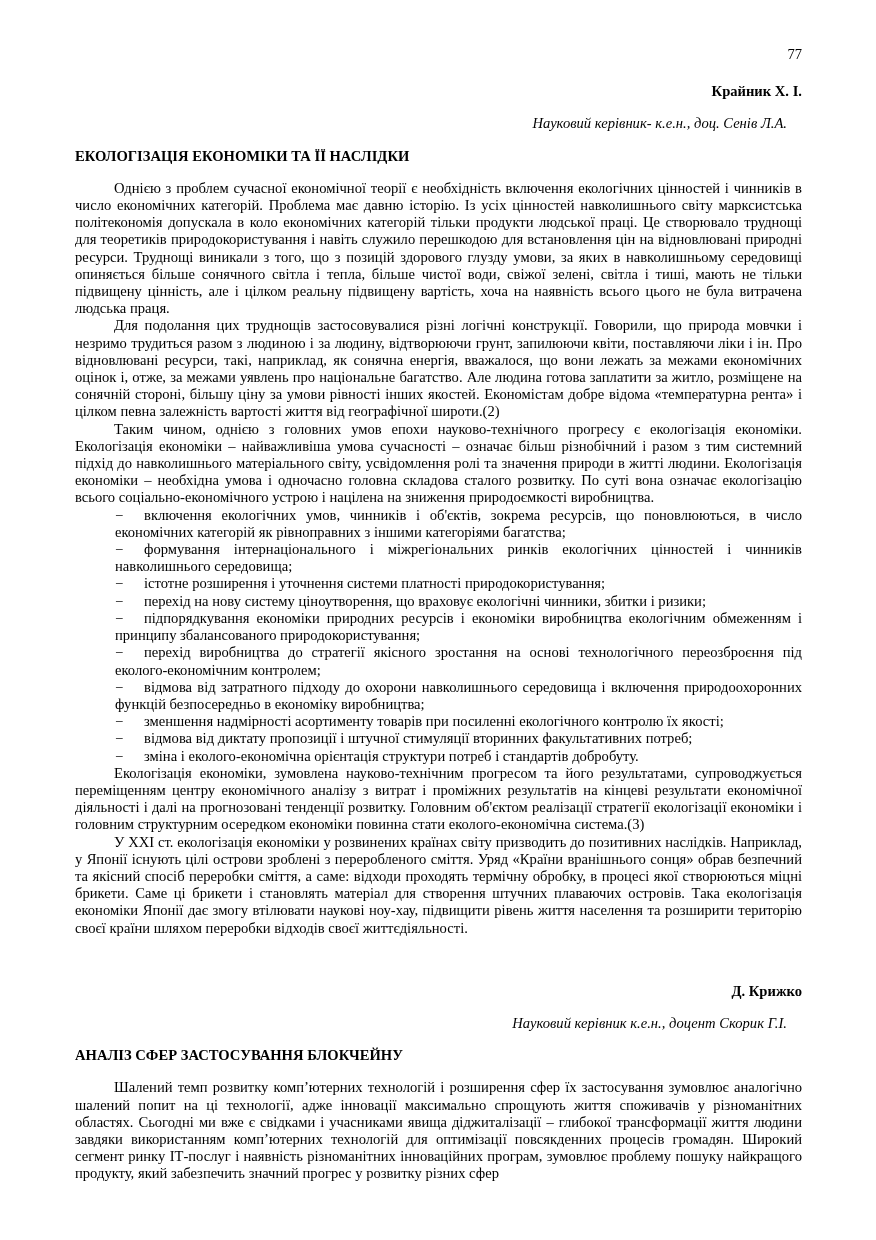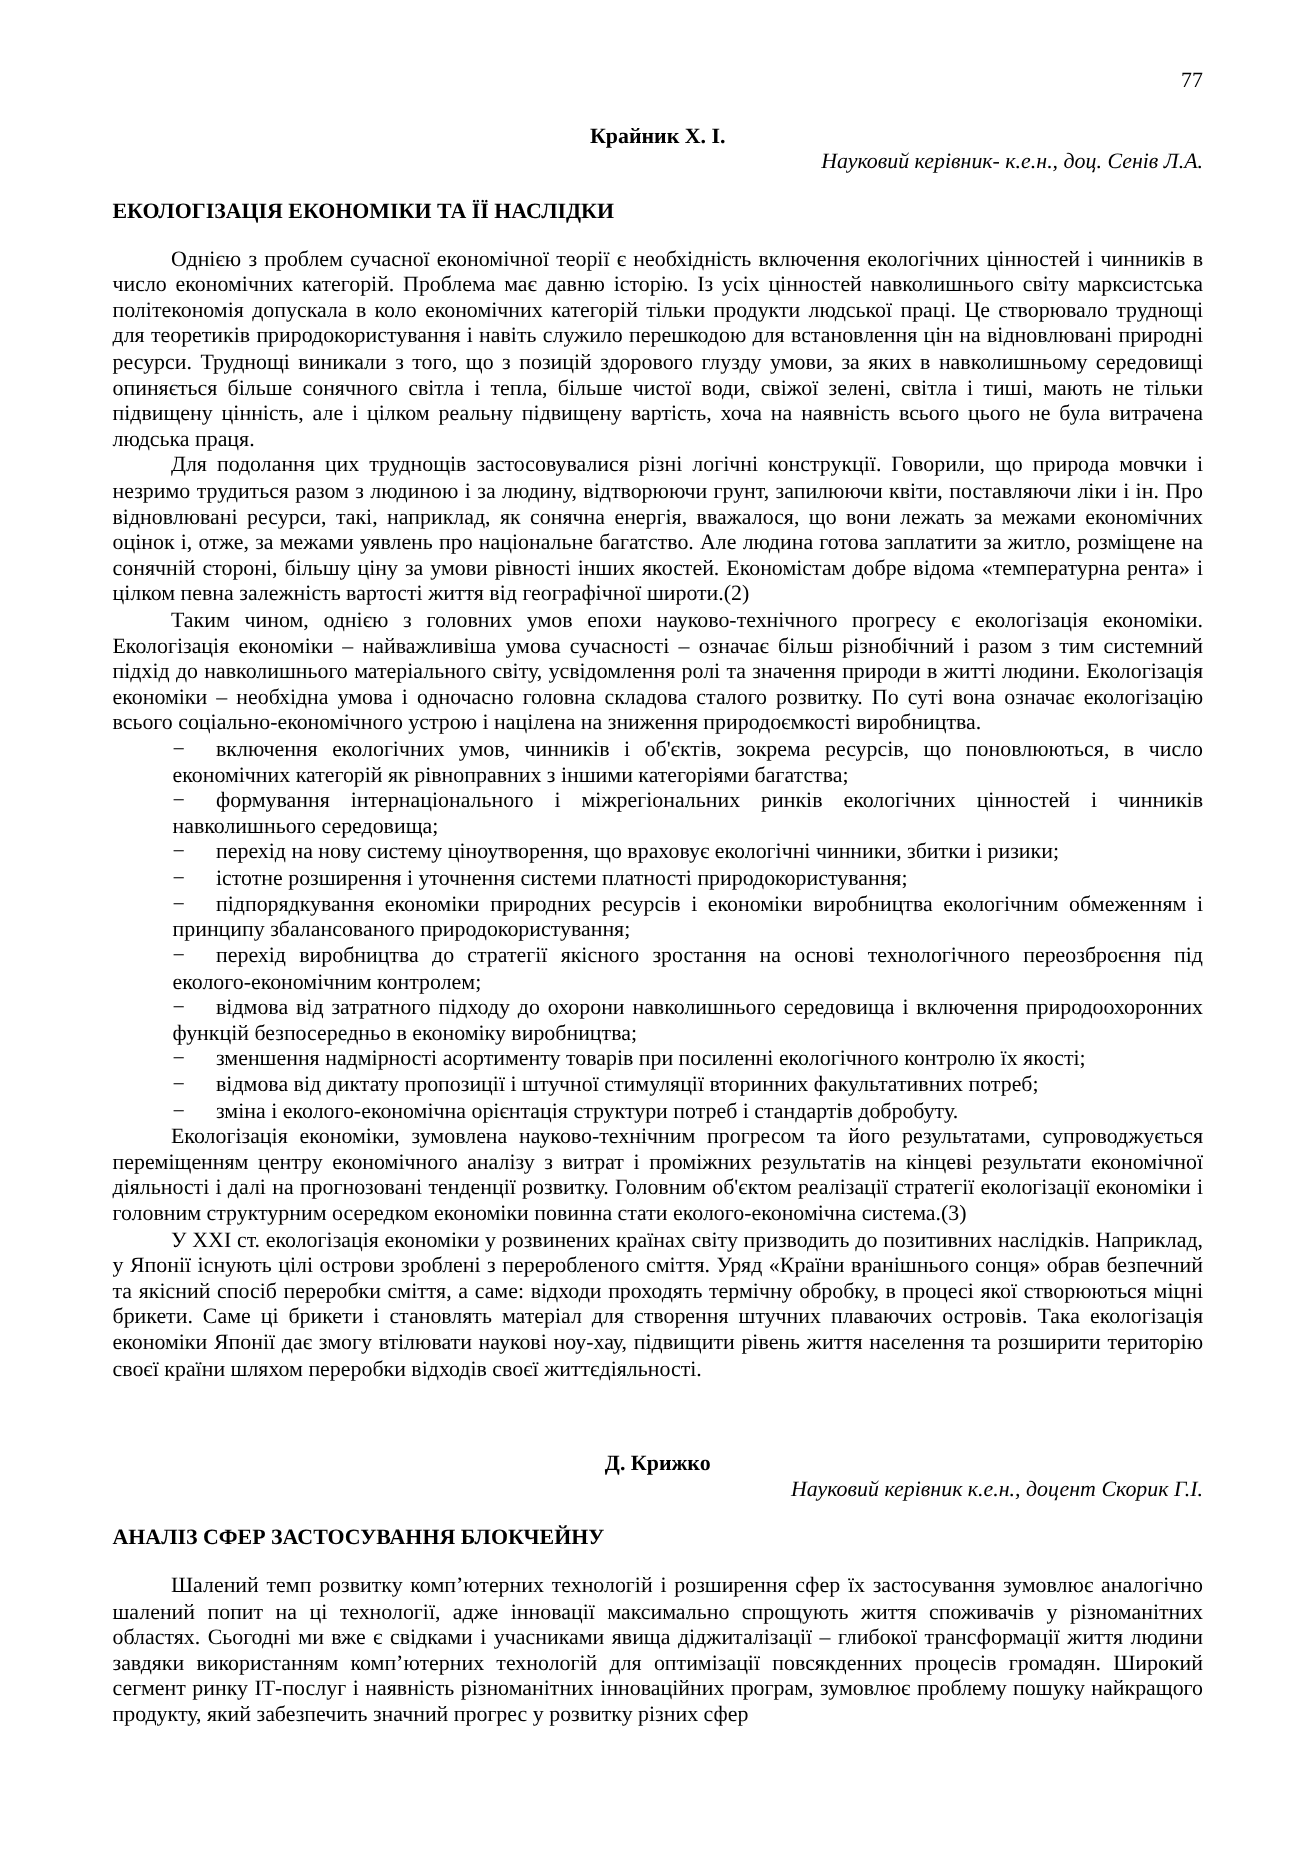--- a/index.html
+++ b/index.html
@@ -18,28 +18,28 @@
     font-family: "Liberation Serif", serif;
     font-size: 14.6px;
     line-height: 17.2px;
     overflow: hidden;
   }
   .page-number {
     text-align: right;
     margin: 0 0 20px 0;
   }
   .byline {
-    text-align: center;
+    text-align: right;
     font-weight: bold;
     margin: 0;
   }
   .supervisor {
     text-align: right;
     font-style: italic;
-    margin: 0;
+    margin: 15px;
   }
   .article-title {
     text-align: left;
     font-weight: bold;
     margin: 15px 0 15px 0;
   }
   p.body-par {
     margin: 0;
     text-align: justify;
     text-indent: 39px;
@@ -75,22 +75,22 @@
   </div>
 
   <div>
     <p class="body-par">Однією з проблем сучасної економічної теорії є необхідність включення екологічних цінностей і чинників в число економічних категорій. Проблема має давню історію. Із усіх цінностей навколишнього світу марксистська політекономія допускала в коло економічних категорій тільки продукти людської праці. Це створювало труднощі для теоретиків природокористування і навіть служило перешкодою для встановлення цін на відновлювані природні ресурси. Труднощі виникали з того, що з позицій здорового глузду умови, за яких в навколишньому середовищі опиняється більше сонячного світла і тепла, більше чистої води, свіжої зелені, світла і тиші, мають не тільки підвищену цінність, але і цілком реальну підвищену вартість, хоча на наявність всього цього не була витрачена людська праця.</p>
     <p class="body-par">Для подолання цих труднощів застосовувалися різні логічні конструкції. Говорили, що природа мовчки і незримо трудиться разом з людиною і за людину, відтворюючи грунт, запилюючи квіти, поставляючи ліки і ін. Про відновлювані ресурси, такі, наприклад, як сонячна енергія, вважалося, що вони лежать за межами економічних оцінок і, отже, за межами уявлень про національне багатство. Але людина готова заплатити за житло, розміщене на сонячній стороні, більшу ціну за умови рівності інших якостей. Економістам добре відома «температурна рента» і цілком певна залежність вартості життя від географічної широти.(2)</p>
     <p class="body-par">Таким чином, однією з головних умов епохи науково-технічного прогресу є екологізація економіки. Екологізація економіки – найважливіша умова сучасності – означає більш різнобічний і разом з тим системний підхід до навколишнього матеріального світу, усвідомлення ролі та значення природи в житті людини. Екологізація економіки – необхідна умова і одночасно головна складова сталого розвитку. По суті вона означає екологізацію всього соціально-економічного устрою і націлена на зниження природоємкості виробництва.</p>
 
     <ul class="eco-list">
       <li><span class="dash">−</span><span>включення екологічних умов, чинників і об'єктів, зокрема ресурсів, що поновлюються, в число економічних категорій як рівноправних з іншими категоріями багатства;</span></li>
       <li><span class="dash">−</span><span>формування інтернаціонального і міжрегіональних ринків екологічних цінностей і чинників навколишнього середовища;</span></li>
+      <li><span class="dash">−</span><span>істотне розширення і уточнення системи платності природокористування;</span></li>
       <li><span class="dash">−</span><span>перехід на нову систему ціноутворення, що враховує екологічні чинники, збитки і ризики;</span></li>
-      <li><span class="dash">−</span><span>істотне розширення і уточнення системи платності природокористування;</span></li>
       <li><span class="dash">−</span><span>підпорядкування економіки природних ресурсів і економіки виробництва екологічним обмеженням і принципу збалансованого природокористування;</span></li>
       <li><span class="dash">−</span><span>перехід виробництва до стратегії якісного зростання на основі технологічного переозброєння під еколого-економічним контролем;</span></li>
       <li><span class="dash">−</span><span>відмова від затратного підходу до охорони навколишнього середовища і включення природоохоронних функцій безпосередньо в економіку виробництва;</span></li>
       <li><span class="dash">−</span><span>зменшення надмірності асортименту товарів при посиленні екологічного контролю їх якості;</span></li>
       <li><span class="dash">−</span><span>відмова від диктату пропозиції і штучної стимуляції вторинних факультативних потреб;</span></li>
       <li><span class="dash">−</span><span>зміна і еколого-економічна орієнтація структури потреб і стандартів добробуту.</span></li>
     </ul>
 
     <p class="body-par">Екологізація економіки, зумовлена науково-технічним прогресом та його результатами, супроводжується переміщенням центру економічного аналізу з витрат і проміжних результатів на кінцеві результати економічної діяльності і далі на прогнозовані тенденції розвитку. Головним об'єктом реалізації стратегії екологізації економіки і головним структурним осередком економіки повинна стати еколого-економічна система.(3)</p>
     <p class="body-par">У XXI ст. екологізація економіки у розвинених країнах світу призводить до позитивних наслідків. Наприклад, у Японії існують цілі острови зроблені з переробленого сміття. Уряд «Країни вранішнього сонця» обрав безпечний та якісний спосіб переробки сміття, а саме: відходи проходять термічну обробку, в процесі якої створюються міцні брикети. Саме ці брикети і становлять матеріал для створення штучних плаваючих островів. Така екологізація економіки Японії дає змогу втілювати наукові ноу-хау, підвищити рівень життя населення та  розширити територію своєї країни шляхом переробки відходів своєї життєдіяльності.</p>

